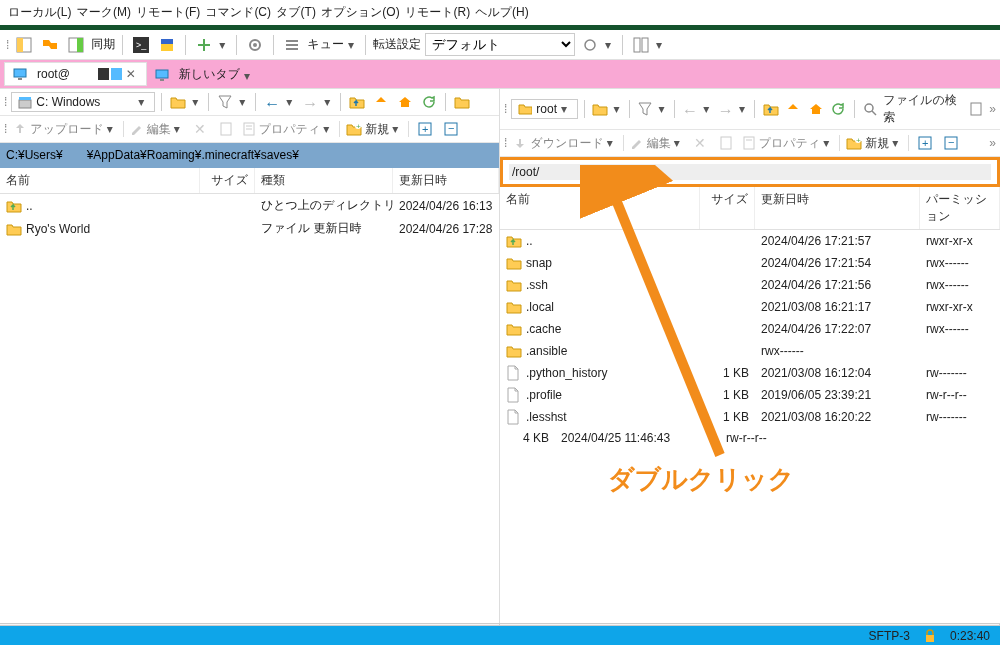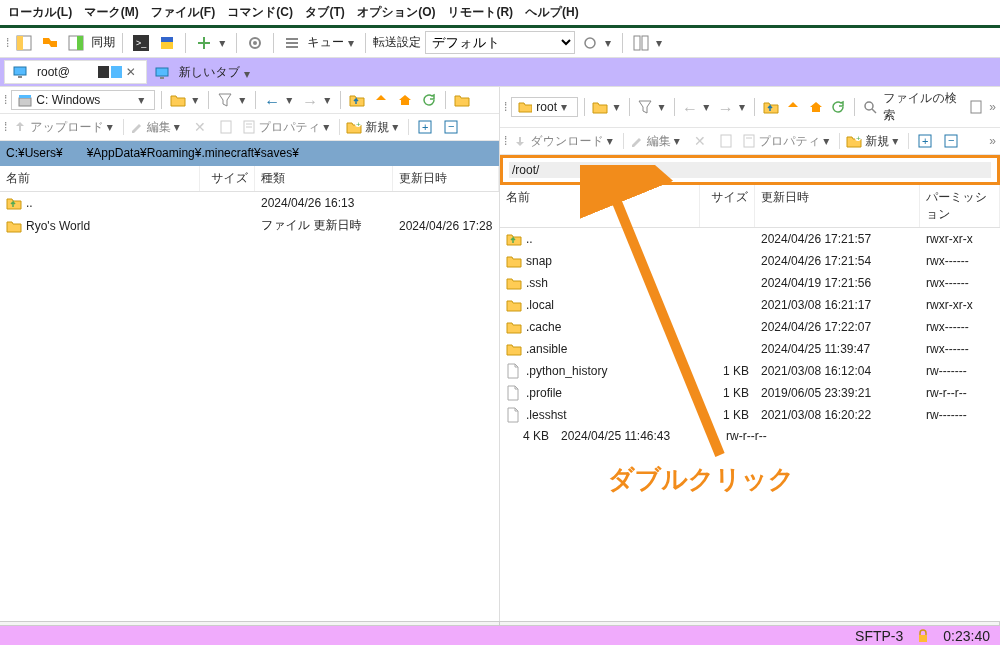--- a/index.html
+++ b/index.html
@@ -1,25 +1,25 @@
 <!DOCTYPE html>
 <html><head>
 <meta charset="utf-8">
 <style>
 * { box-sizing: border-box; margin: 0; padding: 0; font-family: "Meiryo UI", "Yu Gothic", sans-serif; }
 body { background: #fff; width: 1000px; height: 645px; overflow: hidden; position: relative; font-size: 12px; color: #222; }
 
-.menubar { display: flex; gap: 12px; padding: 4px 8px; background: #fff; border-bottom: 3px solid #14532d; font-weight: bold; }
+.menubar { display: flex; gap: 5px; padding: 4px 8px; background: #fff; border-bottom: 5px solid #14532d; }
 .menubar span { cursor: default; }
 
 .toolbar1, .toolbar2 { display: flex; align-items: center; gap: 4px; padding: 3px 6px; background: #fff; border-bottom: 1px solid #e0e0e0; }
 .tb-btn { width: 22px; height: 22px; display: inline-flex; align-items: center; justify-content: center; }
 .tb-sep { width: 1px; height: 20px; background: #ccc; margin: 0 3px; }
 
-.tabs { display: flex; align-items: center; gap: 2px; padding: 2px 4px; background: #c4b5fd; border-bottom: 1px solid #e0e0e0; }
+.tabs { display: flex; align-items: center; gap: 2px; padding: 2px 4px; background: #f9a8d4; border-bottom: 1px solid #e0e0e0; }
 .tab { display: flex; align-items: center; gap: 4px; padding: 3px 8px; border: 1px solid transparent; }
 .tab.sel { border-color: #e0e0e0; background: #fff; }
 .tab .close { width:12px; }
 .newtab { display: flex; align-items: flex-end; gap:4px; padding:3px 6px; }
 
 .panes { display: flex; height: 534px; }
 .pane { display: flex; flex-direction: column; overflow: hidden; }
 .pane.left { width: 500px; border-right: 1px solid #ddd; }
 .pane.right { width: 500px; }
 
@@ -43,35 +43,35 @@
 
 .flist { flex: 1; overflow-y: auto; background: #fff; }
 .frow { display: flex; padding: 2px 0; align-items:center; }
 .frow .cell { padding: 1px 6px; font-size: 12px; white-space: nowrap; overflow: hidden; }
 
 .ico { width: 16px; height: 16px; display: inline-flex; margin-right: 4px; flex-shrink:0; align-items:center; }
 
 .statusbar { display: flex; border-top: 1px solid #ccc; background: #f5f5f5; }
 .statusbar .half { flex:1; padding: 4px 6px; font-size: 12px; border-right:1px solid #ccc; }
 
-.footer { position: absolute; bottom: 0; left:0; right:0; height: 20px; border-top: 1px solid #ccc; background: #f0abfc; display:flex; align-items:center; justify-content:flex-end; gap:14px; padding-right:10px; font-size:14px; }
+.footer { position: absolute; bottom: 0; left:0; right:0; height: 20px; border-top: 1px solid #ccc; background: #0ea5e9; display:flex; align-items:center; justify-content:flex-end; gap:14px; padding-right:10px; font-size:12px; }
 
 .arrow-overlay { position: absolute; pointer-events:none; }
 .arrow-text { position: absolute; color: #f28c1b; font-size: 26px; font-weight: bold; }
 
 
 svg { display:block; }
 </style>
 </head>
 <body>
 
 <div class="menubar">
   <span>ローカル(L)</span>
   <span>マーク(M)</span>
-  <span>ファイル(F)</span>
+  <span>リモート(F)</span>
   <span>コマンド(C)</span>
   <span>タブ(T)</span>
   <span>オプション(O)</span>
   <span>リモート(R)</span>
   <span>ヘルプ(H)</span>
 </div>
 
 <div class="toolbar1">
   <span style="color:#888">⁞</span>
   <span class="tb-btn">
@@ -314,20 +314,21 @@
 
     <div class="flist" id="left-list">
         <div class="frow">
           <div class="cell" style="width:200px;display:flex;align-items:center"><span class="ico">
               <svg width="16" height="14">
                 <path d="M1 3h5l1 2h8v8H1z" fill="#fc5" stroke="#c91"></path>
                 <path d="M7 11V6l-2 2m2-2l2 2" stroke="#5a5" fill="none" stroke-width="1.5"></path>
               </svg>
             </span>..</div>
           <div class="cell" style="width:55px;text-align:right"></div>
+          <div class="cell" style="width:138px">ひとつ上のディレクトリ</div>
           <div class="cell" style="flex:1">2024/04/26 16:13</div>
         </div>
         <div class="frow">
           <div class="cell" style="width:200px;display:flex;align-items:center"><span class="ico">
               <svg width="16" height="14">
                 <path d="M1 3h5l1 2h8v8H1z" fill="#fc5" stroke="#c91"></path>
               </svg>
             </span>Ryo's World</div>
           <div class="cell" style="width:55px;text-align:right"></div>
           <div class="cell" style="width:138px">ファイル 更新日時</div>
@@ -495,21 +496,21 @@
           <div class="cell" style="width:165px">2024/04/26 17:21:54</div>
           <div class="cell" style="flex:1">rwx------</div>
         </div>
         <div class="frow">
           <div class="cell" style="width:200px;display:flex;align-items:center"><span class="ico">
               <svg width="16" height="14">
                 <path d="M1 3h5l1 2h8v8H1z" fill="#fc5" stroke="#c91"></path>
               </svg>
             </span>.ssh</div>
           <div class="cell" style="width:55px;text-align:right"></div>
-          <div class="cell" style="width:165px">2024/04/19 17:21:56</div>
+          <div class="cell" style="width:165px">2024/04/26 17:21:56</div>
           <div class="cell" style="flex:1">rwx------</div>
         </div>
         <div class="frow">
           <div class="cell" style="width:200px;display:flex;align-items:center"><span class="ico">
               <svg width="16" height="14">
                 <path d="M1 3h5l1 2h8v8H1z" fill="#fc5" stroke="#c91"></path>
               </svg>
             </span>.local</div>
           <div class="cell" style="width:55px;text-align:right"></div>
           <div class="cell" style="width:165px">2021/03/08 16:21:17</div>
@@ -525,21 +526,20 @@
           <div class="cell" style="width:165px">2024/04/26 17:22:07</div>
           <div class="cell" style="flex:1">rwx------</div>
         </div>
         <div class="frow">
           <div class="cell" style="width:200px;display:flex;align-items:center"><span class="ico">
               <svg width="16" height="14">
                 <path d="M1 3h5l1 2h8v8H1z" fill="#fc5" stroke="#c91"></path>
               </svg>
             </span>.ansible</div>
           <div class="cell" style="width:55px;text-align:right"></div>
-          <div class="cell" style="width:165px">2024/04/25 11:39:47</div>
           <div class="cell" style="flex:1">rwx------</div>
         </div>
         <div class="frow">
           <div class="cell" style="width:200px;display:flex;align-items:center"><span class="ico">
               <svg width="14" height="16">
                 <path d="M2 1h7l3 3v11H2z" fill="#fff" stroke="#aaa"></path>
                 <path d="M9 1v3h3" fill="none" stroke="#aaa"></path>
               </svg>
             </span>.python_history</div>
           <div class="cell" style="width:55px;text-align:right">1 KB</div>

